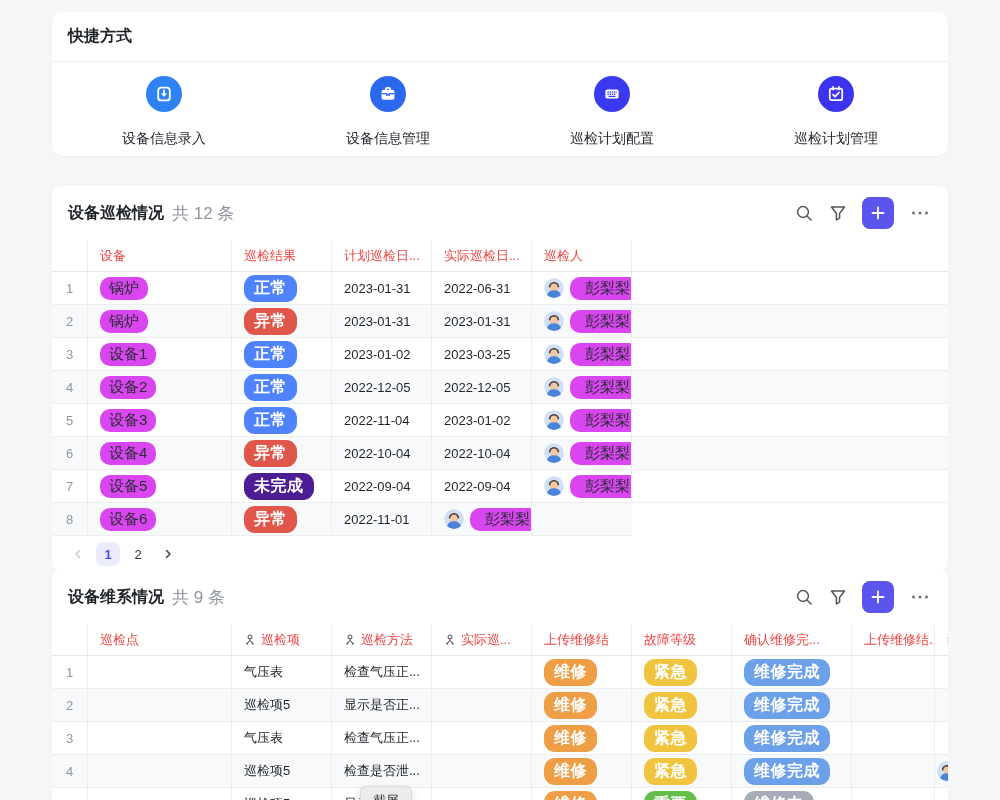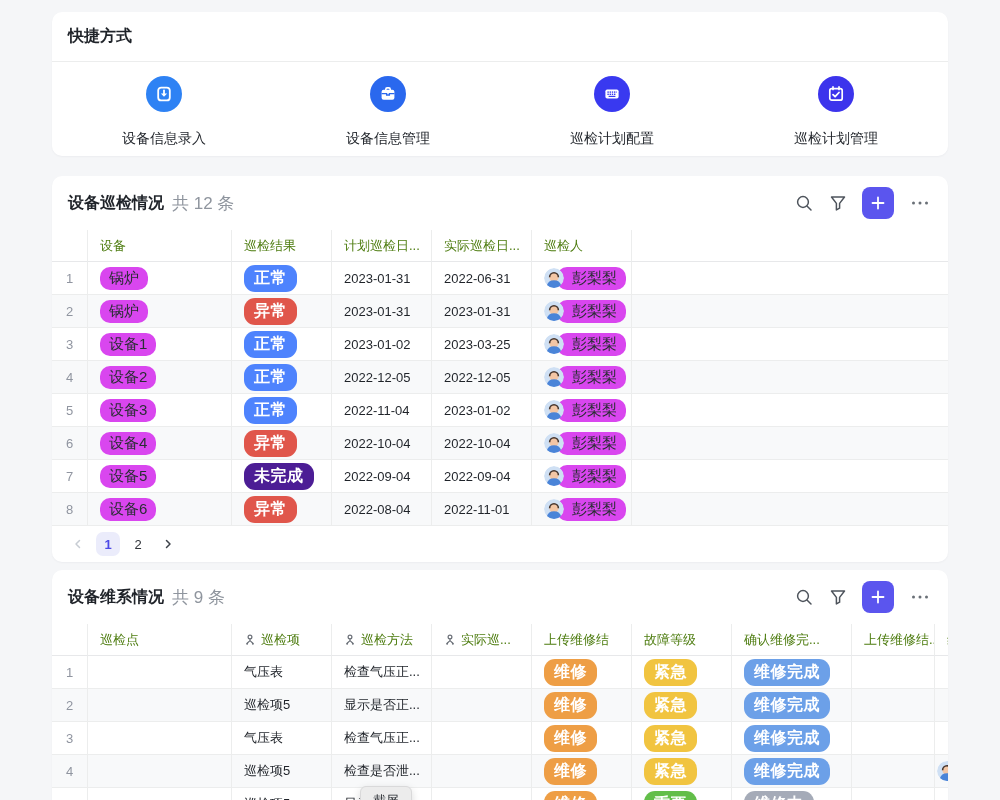--- a/index.html
+++ b/index.html
@@ -10,21 +10,21 @@
     color:#1f2329;
     position:relative;
   }
   .card {
     position:absolute; left:52px; width:896px;
     background:#fff; border-radius:10px;
     box-shadow:0 1px 2px rgba(31,35,41,.04);
     overflow:hidden;
   }
   #card-shortcuts { top:12px; height:144px; }
-  #card-inspection { top:176px; height:386px; }
+  #card-inspection { top:186px; height:386px; }
   #card-maintenance { top:570px; height:256px; }
 
   
   .sc-title { height:50px; display:flex; align-items:center; padding:0 16px;
     font-size:16px; font-weight:bold; border-bottom:1px solid #eceded; }
   .sc-row { display:grid; grid-template-columns:repeat(4,1fr); padding-top:14px; }
   .sc-item { display:flex; flex-direction:column; align-items:center; cursor:pointer; }
   .sc-circle { width:36px; height:36px; border-radius:50%; display:flex;
     align-items:center; justify-content:center; }
   .sc-label { margin-top:18px; font-size:14px; color:#1f2329; }
@@ -39,35 +39,35 @@
   .add-btn { width:32px; height:32px; border-radius:8px; background:#5B55EE;
     border:none; display:flex; align-items:center; justify-content:center; cursor:pointer; }
   .more-btn { width:24px; height:20px; display:flex; align-items:center;
     justify-content:center; cursor:pointer; }
 
   .grid-t1 { display:grid; grid-template-columns:36px 144px 100px 100px 100px 100px 1fr; }
   .grid-t2 { display:grid; grid-template-columns:36px 144px 100px 100px 100px 100px 100px 120px 83px 13px; }
   .th-row { height:32px; }
   .tr { height:33px; }
   .tr.alt .td { background:#f8f9fa; }
-  .th { font-size:13px; color:#4d7c0f; display:flex; align-items:center;
+  .th { font-size:13px; color:#ef4444; display:flex; align-items:center;
     padding:0 0 0 12px; border-bottom:1px solid #e7e8ea; border-right:1px solid #eceded;
     white-space:nowrap; overflow:hidden; gap:5px; }
   .th:last-child { border-right:none; }
   .td { font-size:13px; display:flex; align-items:center; padding:0 0 0 12px;
     border-bottom:1px solid #eceded; border-right:1px solid #eceded;
     white-space:nowrap; overflow:hidden; background:#fff; }
   .td:last-child { border-right:none; }
   .td.num { color:#9095a0; justify-content:center; padding:0; }
   .td.fill { padding:0; }
   .gpill { background:#d946ef; color:#2a2e34; border-radius:10px;
     padding:2px 9px; font-size:15px; }
   .badge { color:#fff; font-size:16px; font-weight:bold; border-radius:11px;
     padding:3px 10px; letter-spacing:.5px; }
-  .person { gap:3px; }
+  .person { gap:16px; }
   .avatar { width:20px; height:20px; border-radius:50%; flex:0 0 auto; z-index:2; }
   .name-pill { margin-left:-10px; padding-left:15px; z-index:1; }
 
   .pagination { height:36px; display:flex; align-items:center; gap:6px; padding-left:14px; }
   .pg-arrow { width:24px; height:24px; display:flex; align-items:center;
     justify-content:center; cursor:pointer; }
   .pg-num { min-width:24px; height:24px; display:flex; align-items:center;
     justify-content:center; font-size:13px; color:#2f3339; border-radius:7px; cursor:pointer; }
   .pg-num.active { background:#ebecfb; color:#4d49e6; font-weight:bold; }
 
@@ -327,21 +327,20 @@
     <div class="td fill"></div>
   </div>
   <div class="grid-t1 tr alt">
     <div class="td num">8</div>
     <div class="td">
         <span class="gpill">设备6</span>
       </div>
     <div class="td">
         <span class="badge" style="background: rgb(224, 86, 75);">异常</span>
       </div>
-    <div class="td">2022-08-04</div>
     <div class="td">2022-11-01</div>
     <div class="td person">
         <svg class="avatar" viewBox="0 0 20 20">
           <circle cx="10" cy="10" r="10" fill="#cfe0f4"></circle>
           <circle cx="10" cy="9.2" r="4.6" fill="#f3c6a5"></circle>
           <path d="M4.8 9.2 a5.2 5.2 0 0 1 10.4 0 l-1.6 0 a3.6 3.6 0 0 0 -7.2 0 z" fill="#45362f"></path>
           <path d="M2.8 17.6 a7.5 7.5 0 0 1 14.4 0 a10 10 0 0 1 -14.4 0" fill="#4a84d8"></path>
         </svg>
         <span class="gpill name-pill">彭梨梨</span>
       </div>

